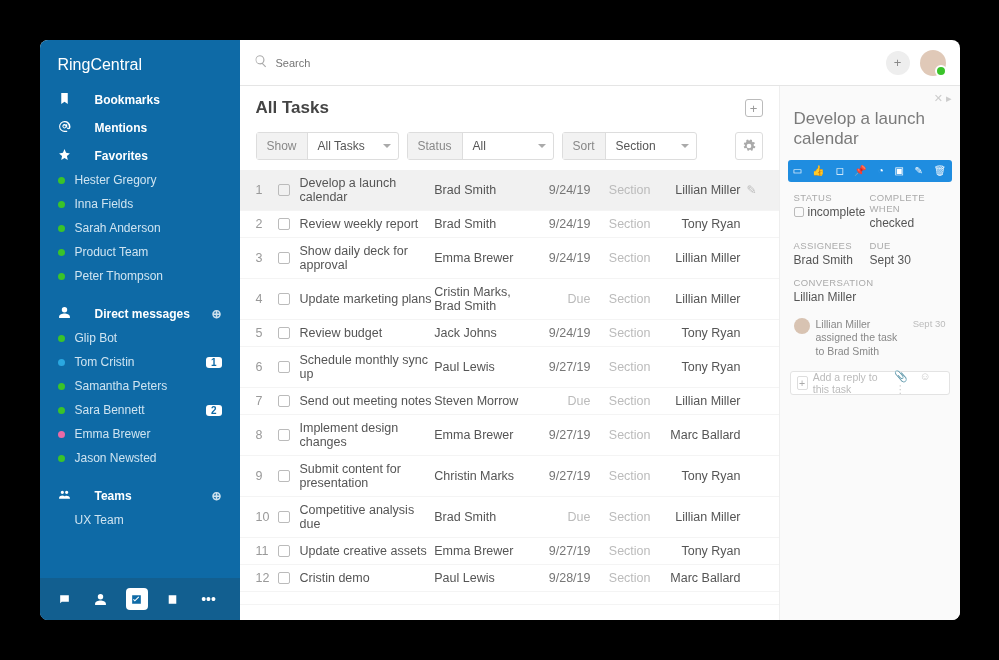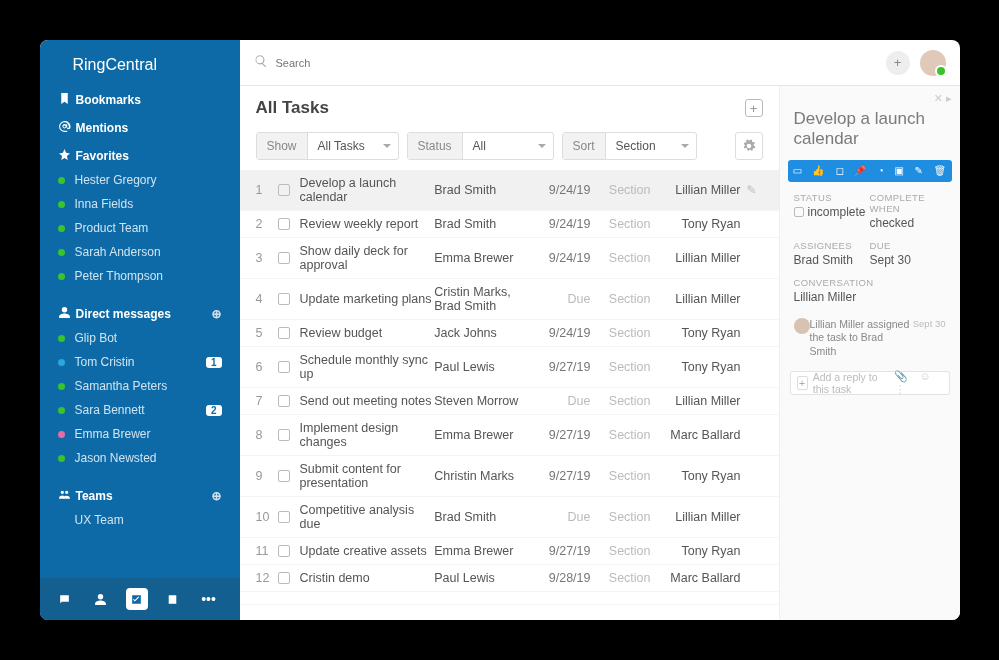--- a/index.html
+++ b/index.html
@@ -1,22 +1,22 @@
 <!DOCTYPE html>
 <html><head>
 <meta charset="utf-8">
 <style>
 * { margin:0; padding:0; box-sizing:border-box; }
 body { background:#000; font-family:-apple-system,"Segoe UI",Helvetica,Arial,sans-serif; font-size:13px; color:#333; display:flex; align-items:center; justify-content:center; height:660px; }
 .window { width:920px; height:580px; background:#fff; border-radius:8px; overflow:hidden; display:flex; box-shadow:0 10px 40px rgba(0,0,0,.5); }
 .sidebar { width:200px; background:#0e6aa6; color:#fff; display:flex; flex-direction:column; font-size:12px; }
-.brand { padding:16px 18px 10px; font-size:16px; font-weight:300;margin-left:15px; }
+.brand { padding:16px 18px 10px; font-size:16px; font-weight:300; }
 .nav { flex:1; overflow:auto; }
 .sec-head { display:flex; align-items:center; padding:8px 18px 4px; color:#fff; font-weight:600; }
-.sec-head .lbl { margin-left:5px; }
+.sec-head .lbl { margin-left:24px; }
 .sec-head .plus { margin-left:auto; opacity:.8; cursor:pointer; }
 .item { display:flex; align-items:center; padding:5px 18px; color:#cfe4f1; cursor:pointer; }
 .dot { width:7px; height:7px; border-radius:50%; margin-right:10px; flex:none; }
 .badge { margin-left:auto; background:#fff; color:#0e6aa6; border-radius:3px; font-size:10px; padding:0 5px; font-weight:600; }
 .bottombar { background:#125f90; display:flex; align-items:center; padding:10px 14px; gap:14px; }
 .bottombar .bicon { width:22px; height:22px; color:#fff; display:flex; align-items:center; justify-content:center; cursor:pointer; font-size:14px; }
 .bottombar .bicon.active { background:#fff; color:#0e6aa6; border-radius:4px; }
 .main { flex:1; display:flex; flex-direction:column; }
 .topbar { height:46px; border-bottom:1px solid #e5e5e5; display:flex; align-items:center; padding:0 14px; gap:10px; }
 .search-wrap { flex:1; display:flex; align-items:center; color:#999; }
@@ -52,21 +52,21 @@
 .detail .close { text-align:right; padding:6px 8px 0; color:#ccc; font-size:11px; }
 .detail h2 { font-size:17px; font-weight:400; color:#7a7a7a; padding:4px 14px 10px; line-height:1.2; }
 .iconbar { background:#1f8de0; height:22px; margin:0 8px; border-radius:3px; display:flex; align-items:center; justify-content:space-around; color:#fff; font-size:10px; }
 .iconbar span { cursor:pointer; }
 .meta { display:flex; flex-wrap:wrap; padding:10px 14px 6px; gap:10px 0; }
 .mcol { width:50%; }
 .mlab { color:#aaa; font-size:9.5px; letter-spacing:.4px; text-transform:uppercase; margin-bottom:2px; }
 .mval { color:#555; font-size:12px; display:flex; align-items:center; gap:4px; }
 .mval .cb2 { width:10px; height:10px; border:1.3px solid #bbb; border-radius:2px; }
 .conv { padding:0 14px; }
-.convitem { display:flex; padding:8px 0; font-size:10.5px; color:#888; }
+.convitem { display:flex; gap:6px; padding:8px 0; font-size:10.5px; color:#888; }
 .convitem .av2 { width:16px; height:16px; border-radius:50%; background:#d8c3b2; flex:none; }
 .convitem .msg { flex:1; line-height:1.3; }
 .convitem .ts { color:#bbb; font-size:9.5px; }
 .reply { margin:4px 10px; border:1px solid #e3e3e3; border-radius:3px; height:24px; display:flex; align-items:center; padding:0 6px; color:#bbb; font-size:10.5px; background:#fff; }
 .reply .plus2 { width:14px; height:14px; border:1px solid #ddd; border-radius:2px; display:flex; align-items:center; justify-content:center; margin-right:5px; color:#aaa; }
 .reply .ricons { margin-left:auto; color:#ccc; letter-spacing:4px; font-size:11px; }
 
 svg { width:14px; height:14px; fill:currentColor; }
 .sidebar svg { width:13px; height:13px; }
 </style>
@@ -100,25 +100,25 @@
           <div class="item">
             <span class="dot" style="background: rgb(58, 195, 42);"></span>
             <span>Hester Gregory</span>
           </div>
           <div class="item">
             <span class="dot" style="background: rgb(58, 195, 42);"></span>
             <span>Inna Fields</span>
           </div>
           <div class="item">
             <span class="dot" style="background: rgb(58, 195, 42);"></span>
+            <span>Sarah Anderson</span>
+          </div>
+          <div class="item">
+            <span class="dot" style="background: rgb(58, 195, 42);"></span>
             <span>Product Team</span>
-          </div>
-          <div class="item">
-            <span class="dot" style="background: rgb(58, 195, 42);"></span>
-            <span>Sarah Anderson</span>
           </div>
           <div class="item">
             <span class="dot" style="background: rgb(58, 195, 42);"></span>
             <span>Peter Thompson</span>
           </div>
         </div>
 
       <div class="sec-head" style="margin-top:10px">
         <span><svg viewBox="0 0 24 24">
               <path d="M12 12a5 5 0 100-10 5 5 0 000 10zm0 2c-4 0-10 2-10 6v2h20v-2c0-4-6-6-10-6z"></path>

